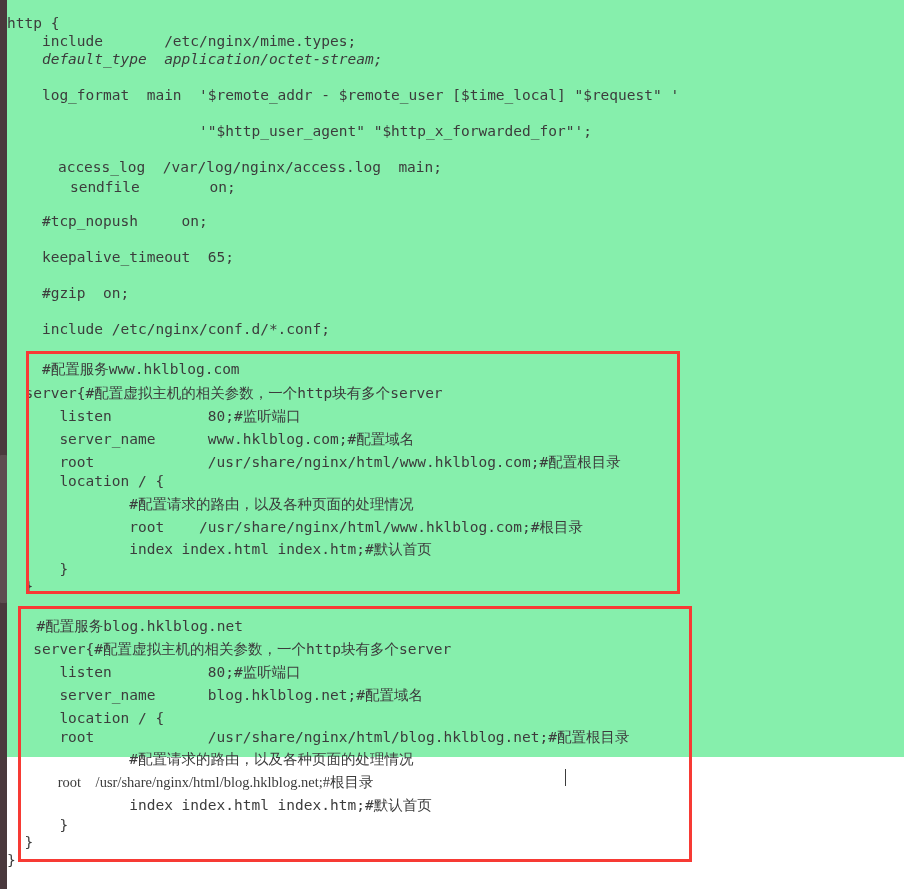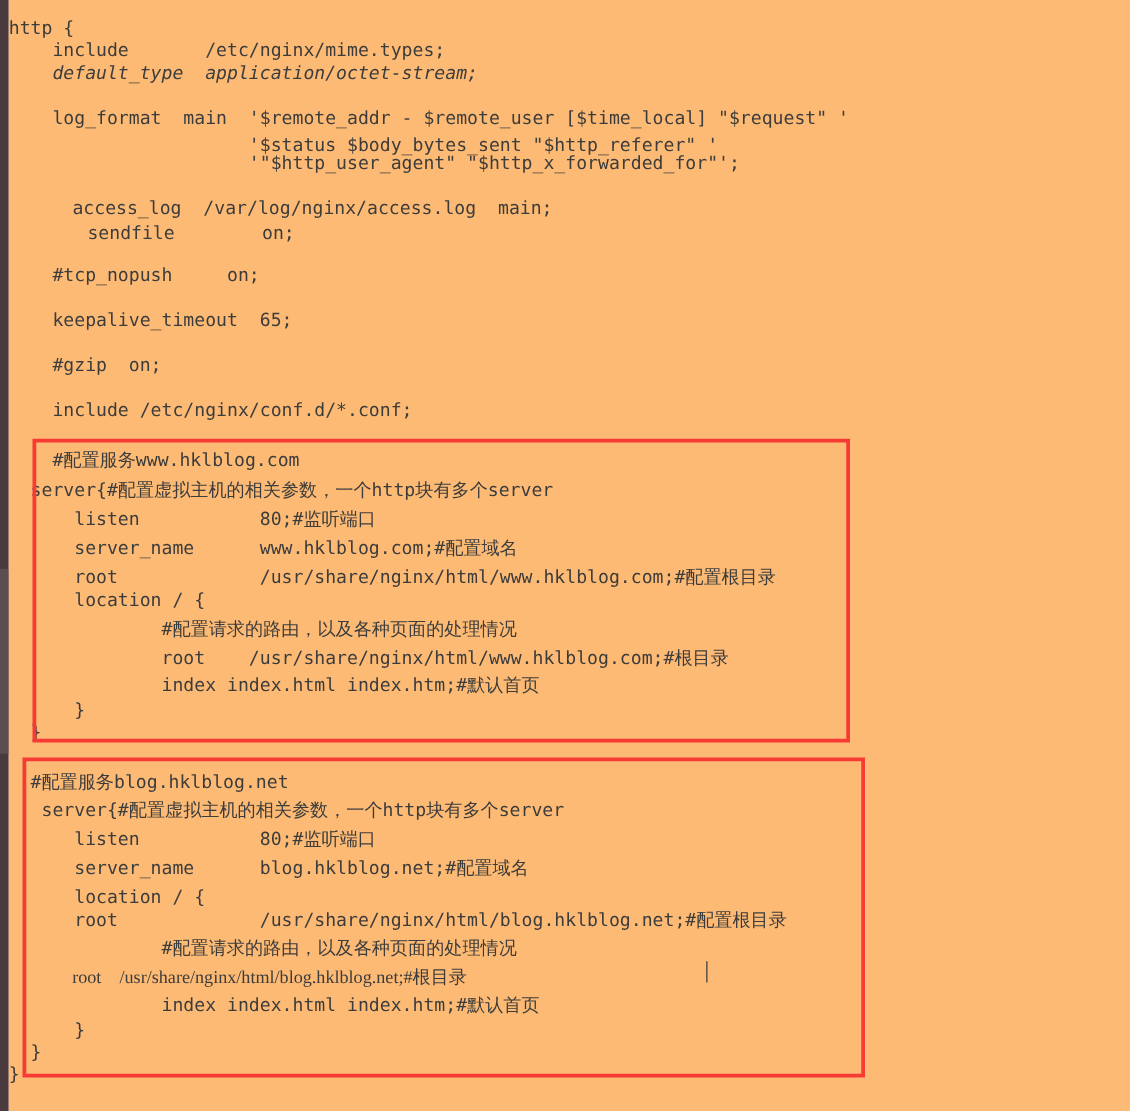--- a/index.html
+++ b/index.html
@@ -30,22 +30,22 @@
     width: 7px;
     height: 148px;
     background: #5d4d50;
     border-radius: 1px;
   }
 
   #code-surface {
     position: absolute;
     left: 7px; top: 0;
     width: 897px;
-    height: 889px;
-    background: #fdba74;
+    height: 757px;
+    background: #86efac;
   }
 
   .code-line {
     position: absolute;
     left: 0;
     height: 22px;
     line-height: 22px;
     white-space: pre;
     font-size: 14.5px;
     color: #3c3c3c;
@@ -80,21 +80,20 @@
   <div id="scroll-thumb"></div>
 </div>
 
 <div id="code-surface">
 
 <div class="code-line" style="top: 12px;">http {</div>
     <div class="code-line" style="top: 30px;">    include       /etc/nginx/mime.types;</div>
     <div class="code-line" style="top: 48px; font-style: italic;">    default_type  application/octet-stream;</div>
     <div class="code-line" style="top: 66px;"></div>
     <div class="code-line" style="top: 84px;">    log_format  main  '$remote_addr - $remote_user [$time_local] "$request" '</div>
-    <div class="code-line" style="top: 106px;">                      '$status $body_bytes_sent "$http_referer" '</div>
     <div class="code-line" style="top: 120px;">                      '"$http_user_agent" "$http_x_forwarded_for"';</div>
     <div class="code-line" style="top: 140px;"></div>
     <div class="code-line" style="top: 156px; padding-left: 16px;">    access_log  /var/log/nginx/access.log  main;</div>
     <div class="code-line" style="top: 178px;"></div>
     <div class="code-line" style="top: 176px; padding-left: 28px;">    sendfile        on;</div>
     <div class="code-line" style="top: 210px;">    #tcp_nopush     on;</div>
     <div class="code-line" style="top: 228px;"></div>
     <div class="code-line" style="top: 246px;">    keepalive_timeout  65;</div>
     <div class="code-line" style="top: 264px;"></div>
     <div class="code-line" style="top: 282px;">    #gzip  on;</div>
@@ -105,21 +104,21 @@
     <div class="code-line" style="top: 382px;">  server{#配置虚拟主机的相关参数，一个http块有多个server</div>
     <div class="code-line" style="top: 405px;">      listen           80;#监听端口</div>
     <div class="code-line" style="top: 428px;">      server_name      www.hklblog.com;#配置域名</div>
     <div class="code-line" style="top: 451px; text-align: center;">      root             /usr/share/nginx/html/www.hklblog.com;#配置根目录</div>
     <div class="code-line" style="top: 470px;">      location / {</div>
     <div class="code-line" style="top: 493px;">              #配置请求的路由，以及各种页面的处理情况</div>
     <div class="code-line" style="top: 516px;">              root    /usr/share/nginx/html/www.hklblog.com;#根目录</div>
     <div class="code-line" style="top: 538px;">              index index.html index.htm;#默认首页</div>
     <div class="code-line" style="top: 558px;">      }</div>
     <div class="code-line" style="top: 575px;">  }</div>
-    <div class="code-line" style="top: 615px;">  #配置服务blog.hklblog.net</div>
+    <div class="code-line" style="top: 615px; padding-left: 12px;">  #配置服务blog.hklblog.net</div>
     <div class="code-line" style="top: 638px;">   server{#配置虚拟主机的相关参数，一个http块有多个server</div>
     <div class="code-line" style="top: 661px;">      listen           80;#监听端口</div>
     <div class="code-line" style="top: 684px;">      server_name      blog.hklblog.net;#配置域名</div>
     <div class="code-line" style="top: 707px;">      location / {</div>
     <div class="code-line" style="top: 726px;">      root             /usr/share/nginx/html/blog.hklblog.net;#配置根目录</div>
     <div class="code-line" style="top: 748px;">              #配置请求的路由，以及各种页面的处理情况</div>
     <div class="code-line" style="top: 771px; font-family: Liberation Serif, serif;">              root    /usr/share/nginx/html/blog.hklblog.net;#根目录</div>
     <div class="code-line" style="top: 794px;">              index index.html index.htm;#默认首页</div>
     <div class="code-line" style="top: 814px;">      }</div>
     <div class="code-line" style="top: 831px;">  }</div>

